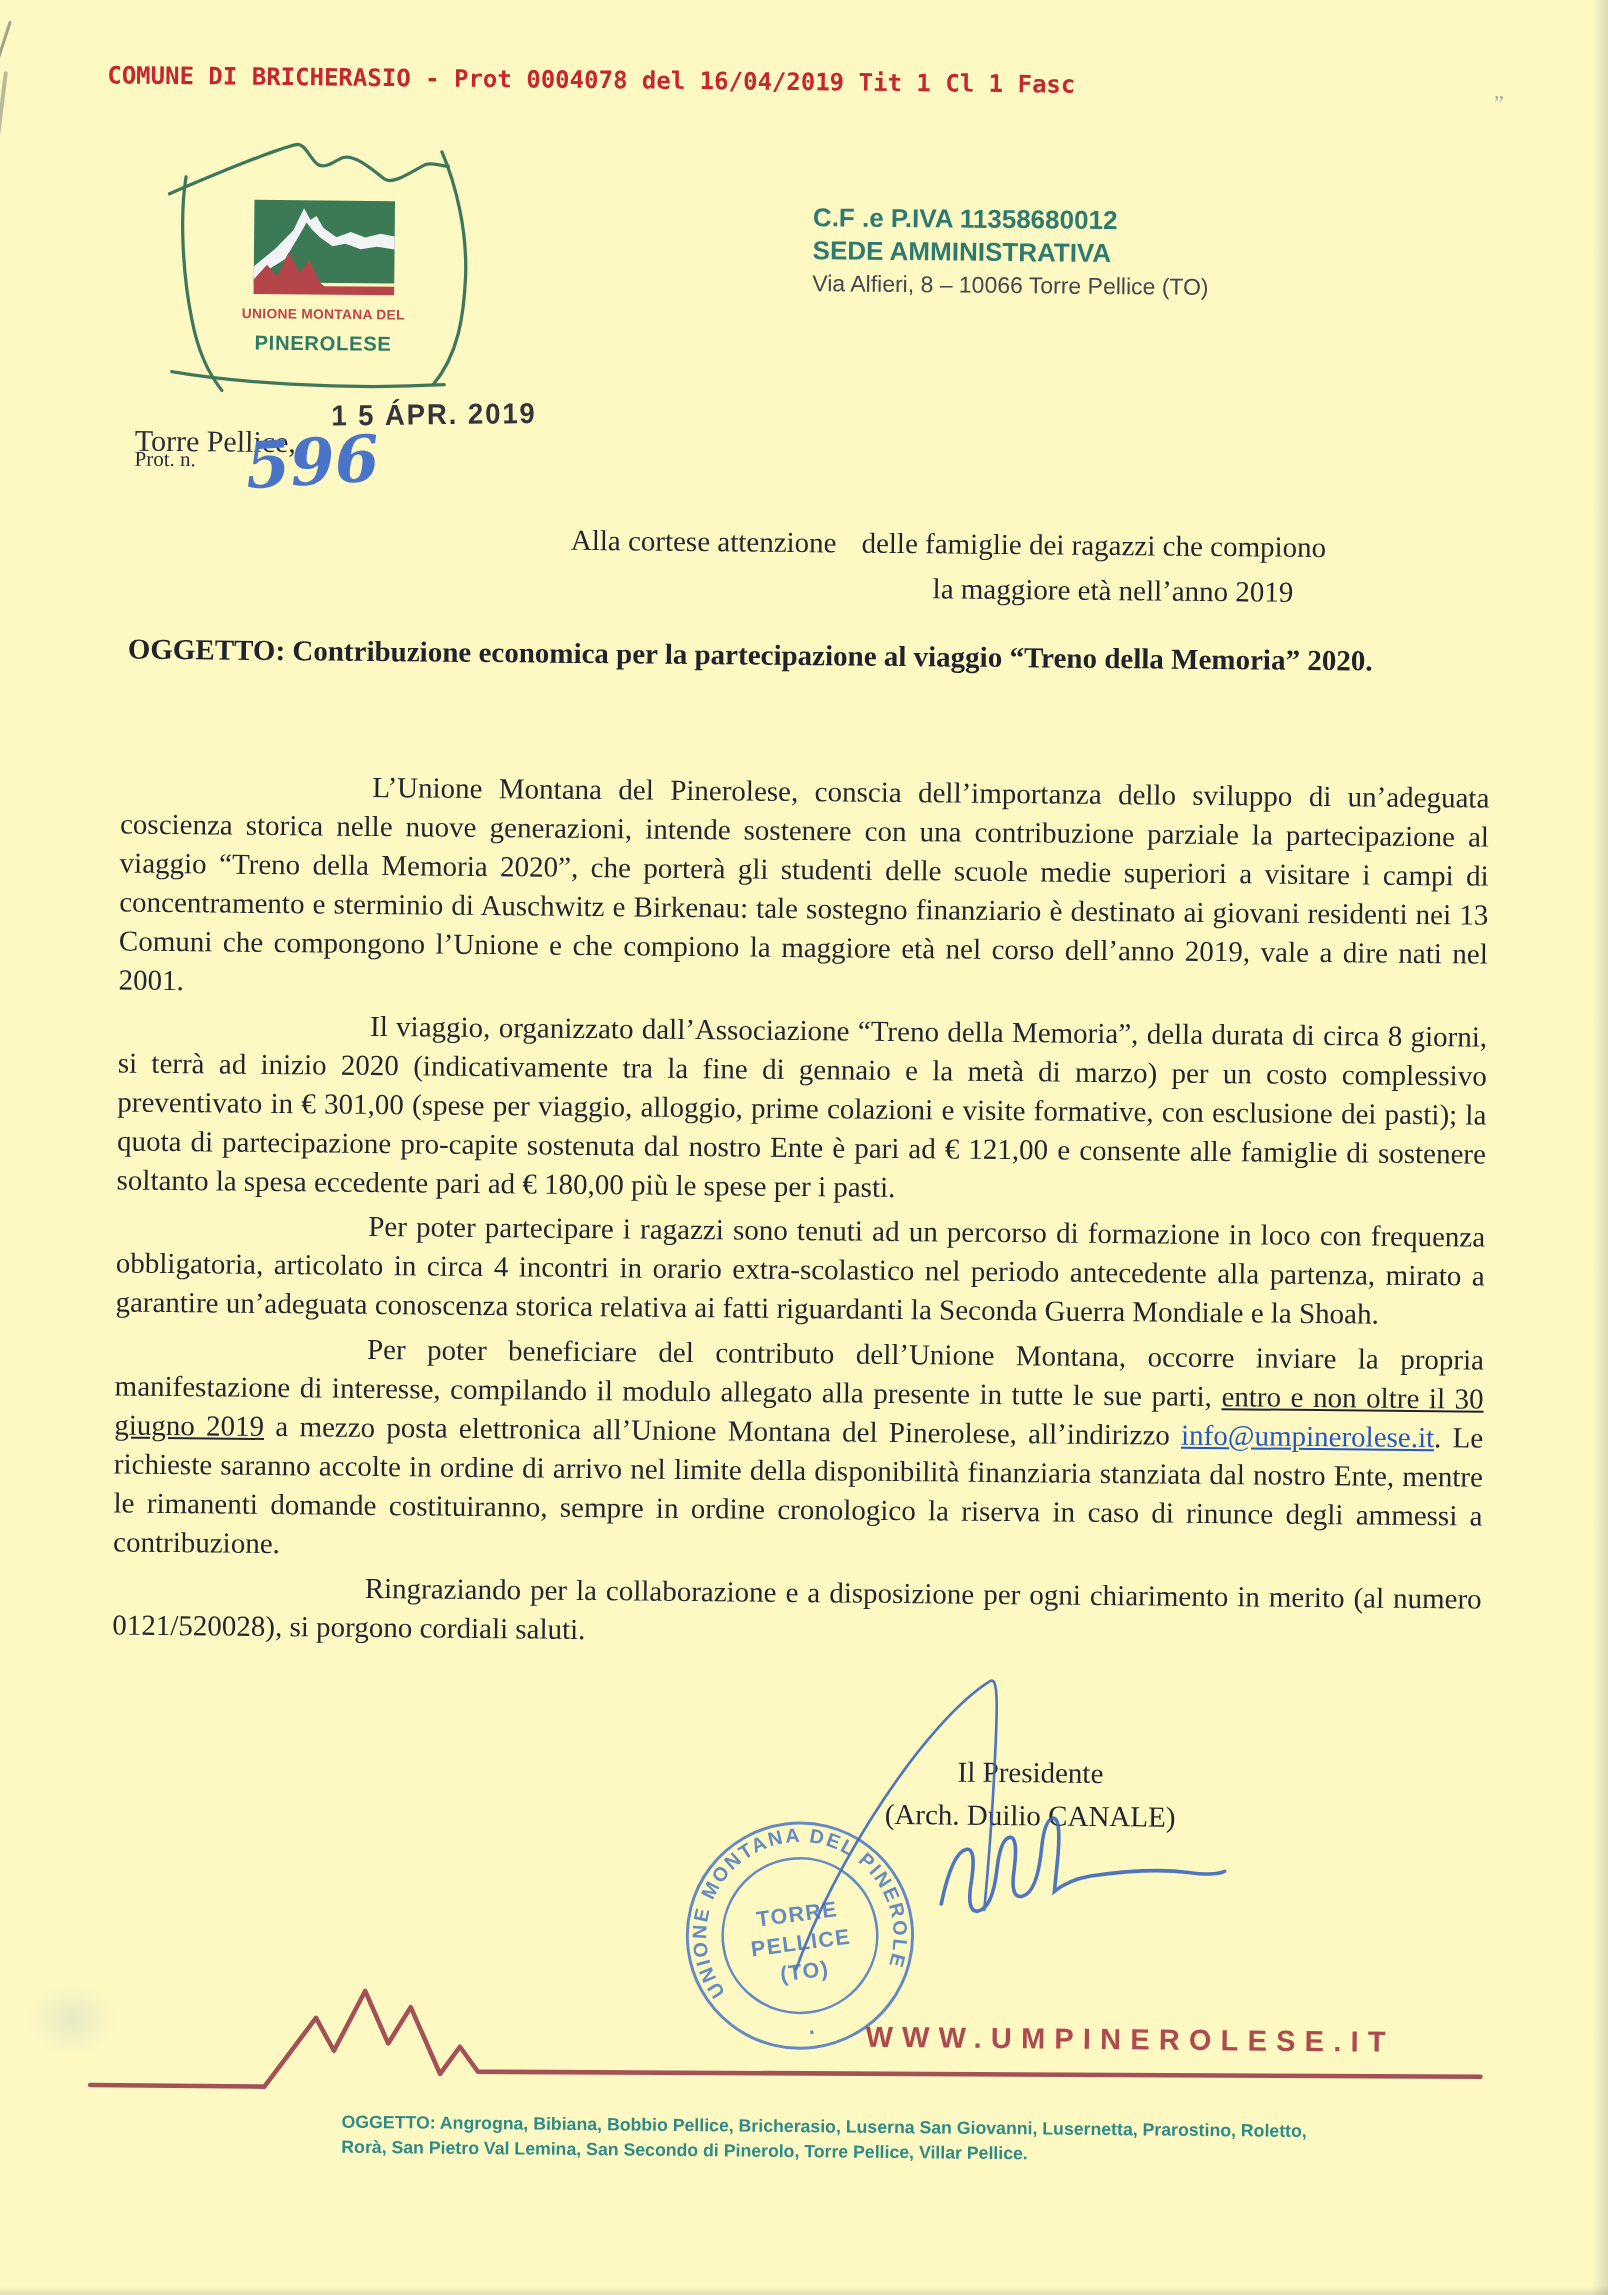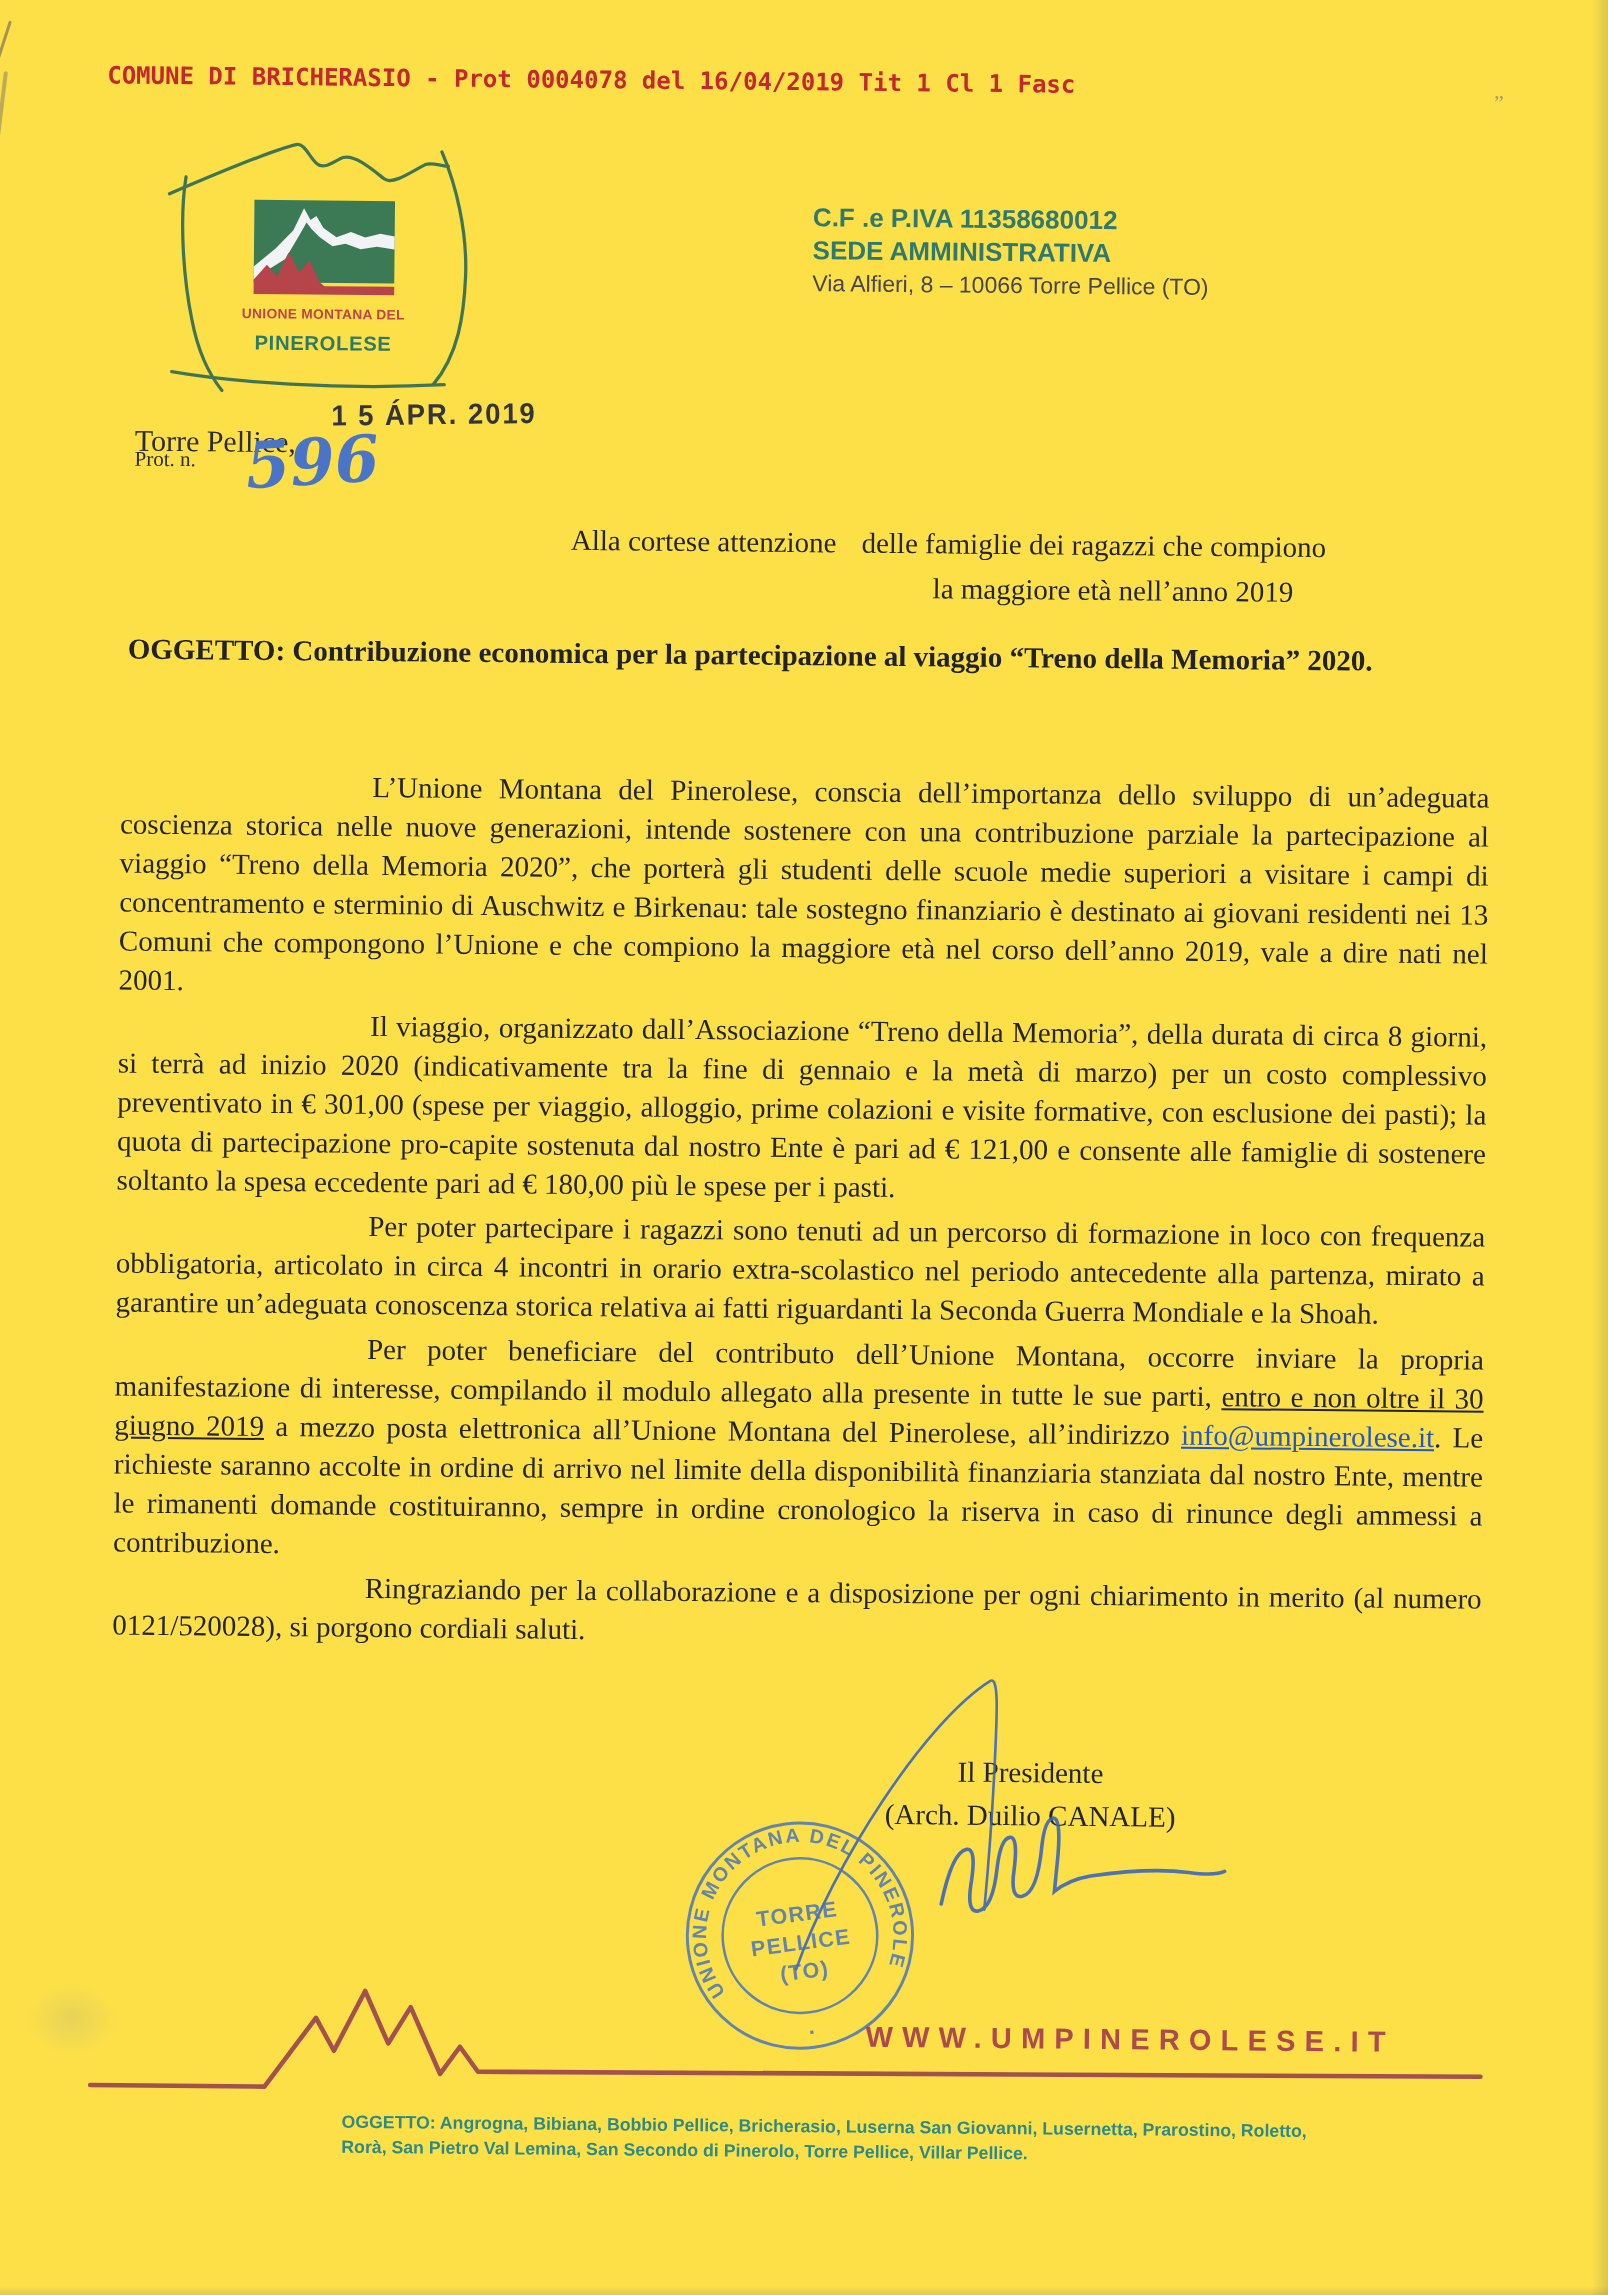--- a/index.html
+++ b/index.html
@@ -5,21 +5,21 @@
   * { margin:0; padding:0; box-sizing:border-box; }
   html,body { width:1609px; height:2295px; }
   body{
     font-family:"Liberation Serif", serif;
     background:#eef0f2;
     position:relative; overflow:hidden;
   }
   #sheet{
     position:absolute; inset:0;
     background:linear-gradient(160deg,#f4f4f6 0%,#f1f2f4 55%,#ecoEff 100%);
-    background-color:#fde047;
+    background-color:#fef9c3;
   }
   #tilt{ position:absolute; inset:0; transform:rotate(.55deg); transform-origin:275px 0; }
 
   
   .protocol{
     position:absolute; left:108px; top:63px;
     font-family:"DejaVu Sans Mono", monospace;
     font-size:24px; font-weight:bold; letter-spacing:0px;
     color:#c5272e;
   }

